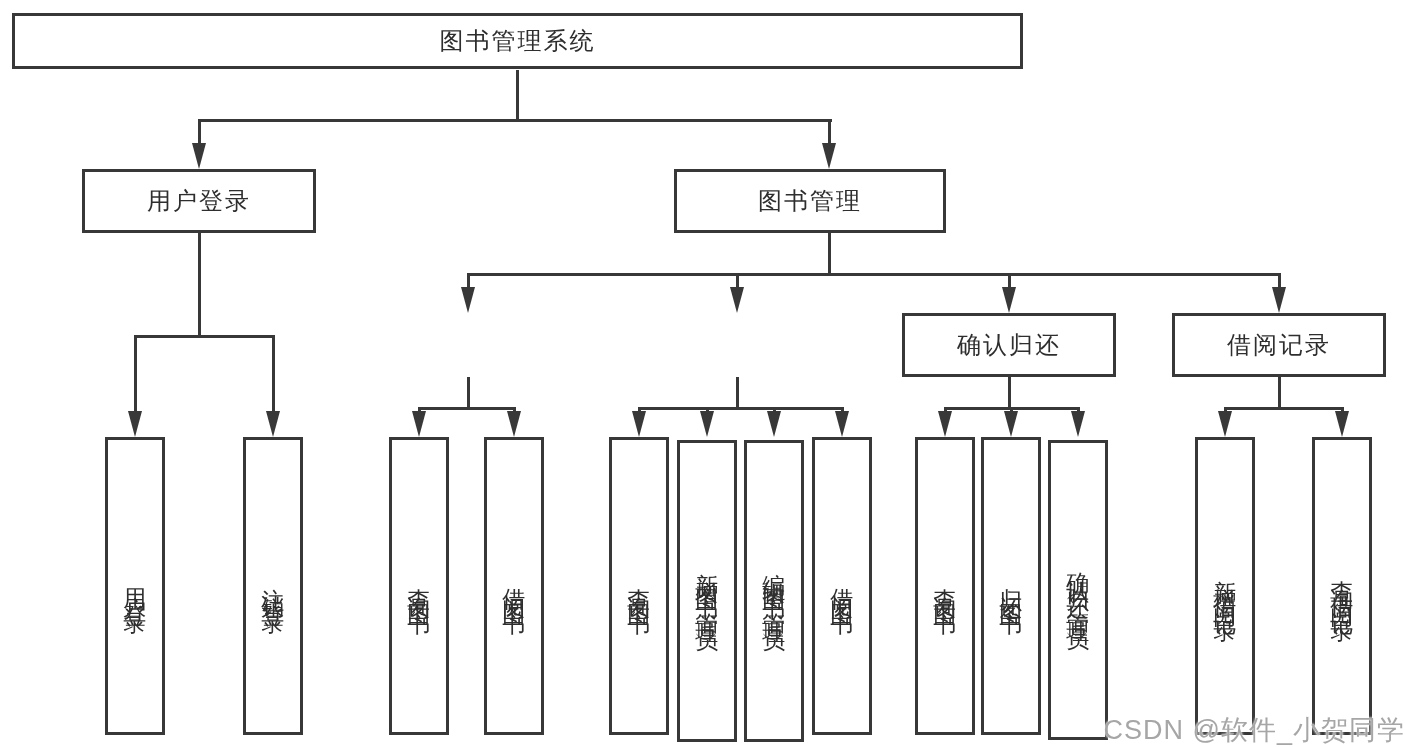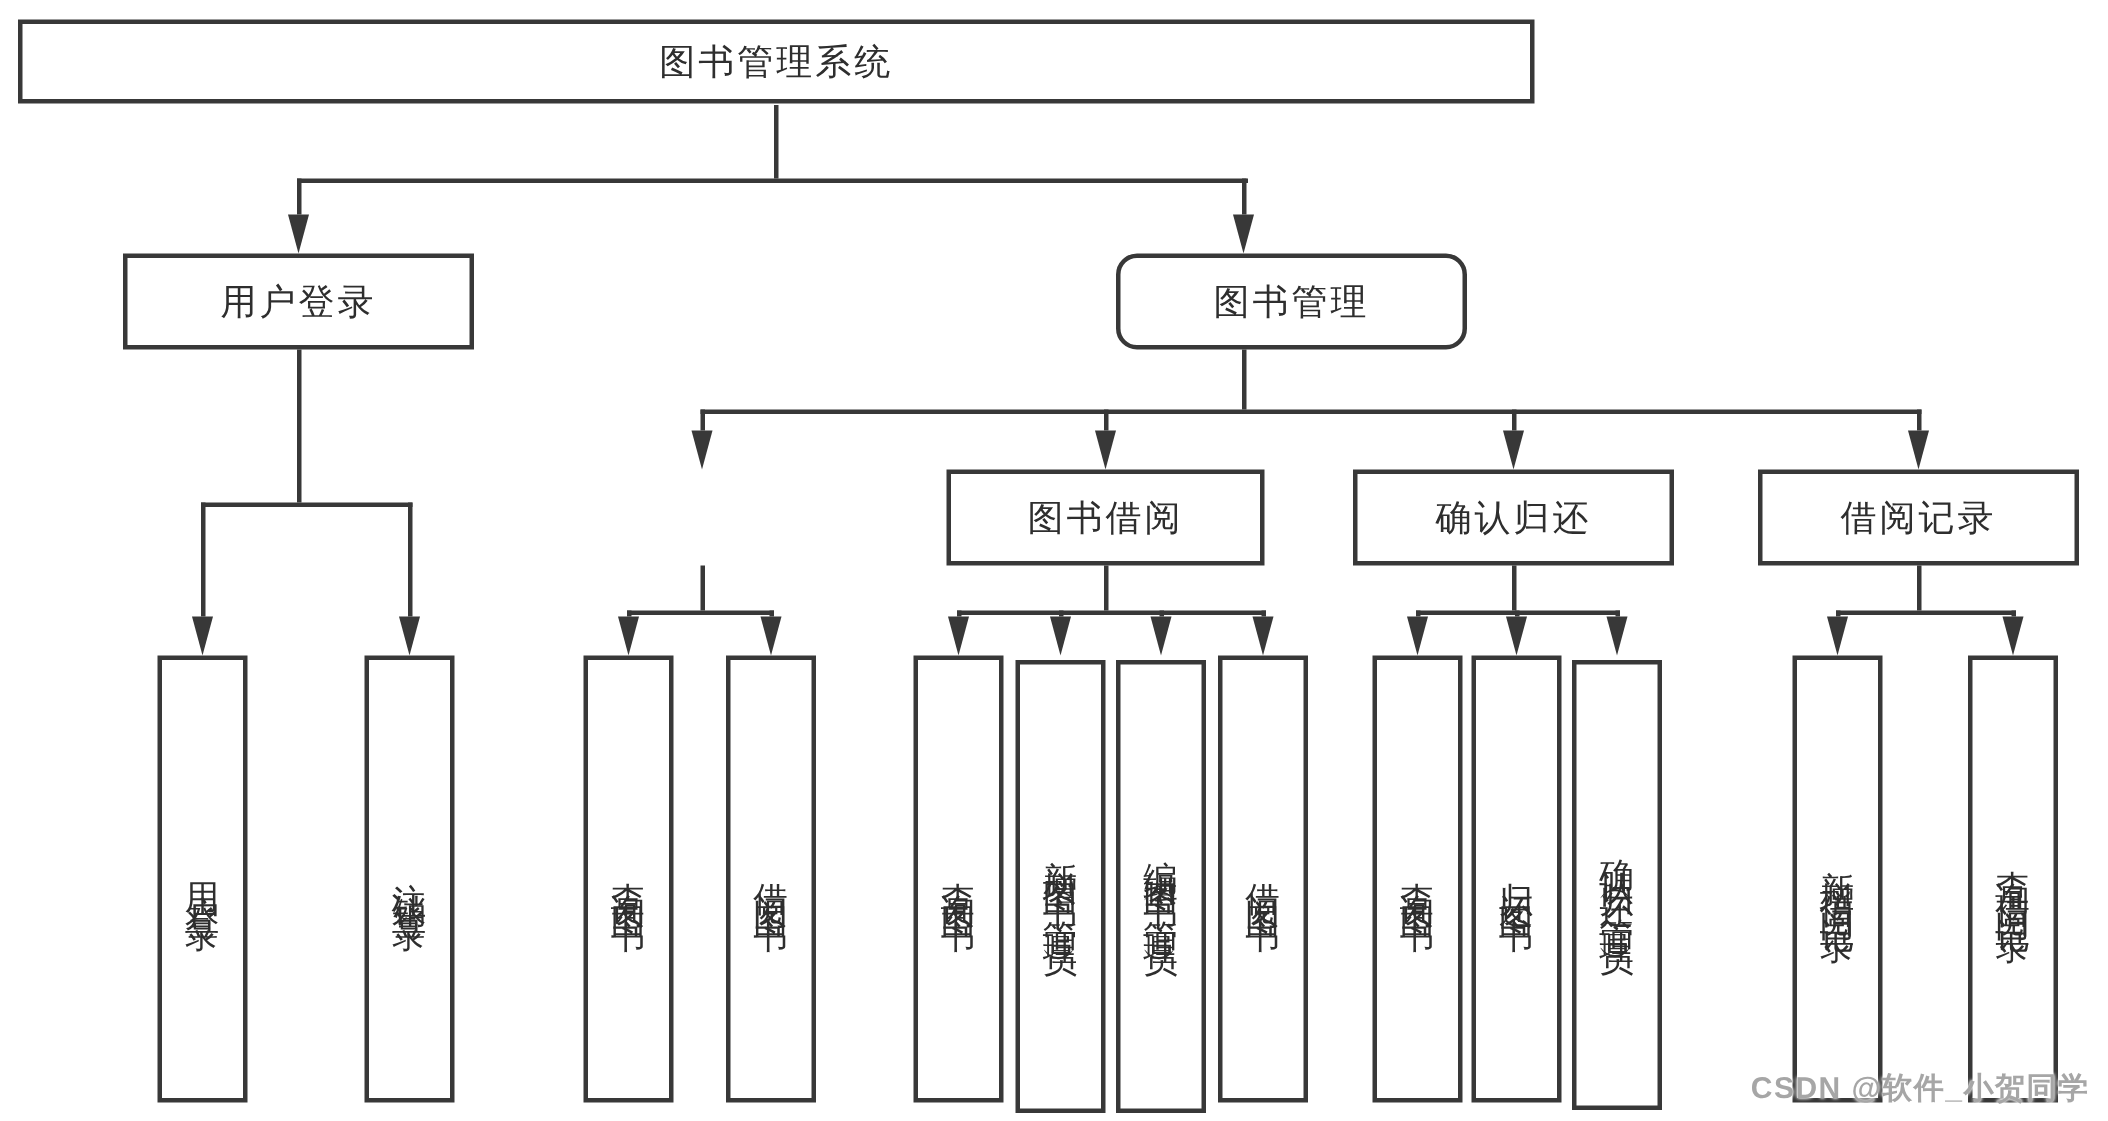--- a/index.html
+++ b/index.html
@@ -36,48 +36,44 @@
   .vl{position:absolute;width:3px;background:var(--line);}
   .hl{position:absolute;height:3px;background:var(--line);}
   .ah{
     position:absolute;width:0;height:0;
     border-left:7px solid transparent;
     border-right:7px solid transparent;
     border-top:26px solid var(--line);
   }
   .watermark{
     position:absolute;
-    top:712px;right:12px;
-    font-size:20px;
+    top:712px;right:0;
+    font-size:27px;
     letter-spacing:1px;
     color:var(--wm);
     text-shadow:0 0 2px #fff,0 0 3px #fff;
     white-space:nowrap;
-    font-weight:bold;
   }
 </style>
 </head>
 <body>
 
 <div class="canvas">
 
   <div class="node hnode" style="left:12px;top:13px;width:1011px;height:56px;">
     <span>图书管理系统</span>
   </div>
 
   <div class="node hnode" style="left:82px;top:169px;width:234px;height:64px;">
     <span>用户登录</span>
   </div>
-  <div class="node hnode" style="left:744px;top:169px;width:234px;height:64px;border-radius:14px;">
+  <div class="node hnode" style="left:674px;top:169px;width:272px;height:64px;">
     <span>图书管理</span>
   </div>
 
-  <div class="node hnode" style="left:631px;top:313px;width:212px;height:64px;">
-    <span>图书借阅</span>
-  </div>
   <div class="node hnode" style="left:902px;top:313px;width:214px;height:64px;">
     <span>确认归还</span>
   </div>
   <div class="node hnode" style="left:1172px;top:313px;width:214px;height:64px;">
     <span>借阅记录</span>
   </div>
 
   <div class="node vnode" style="left:105px;top:437px;width:60px;height:298px;">
     <span class="vtext">用户登录</span>
   </div>

